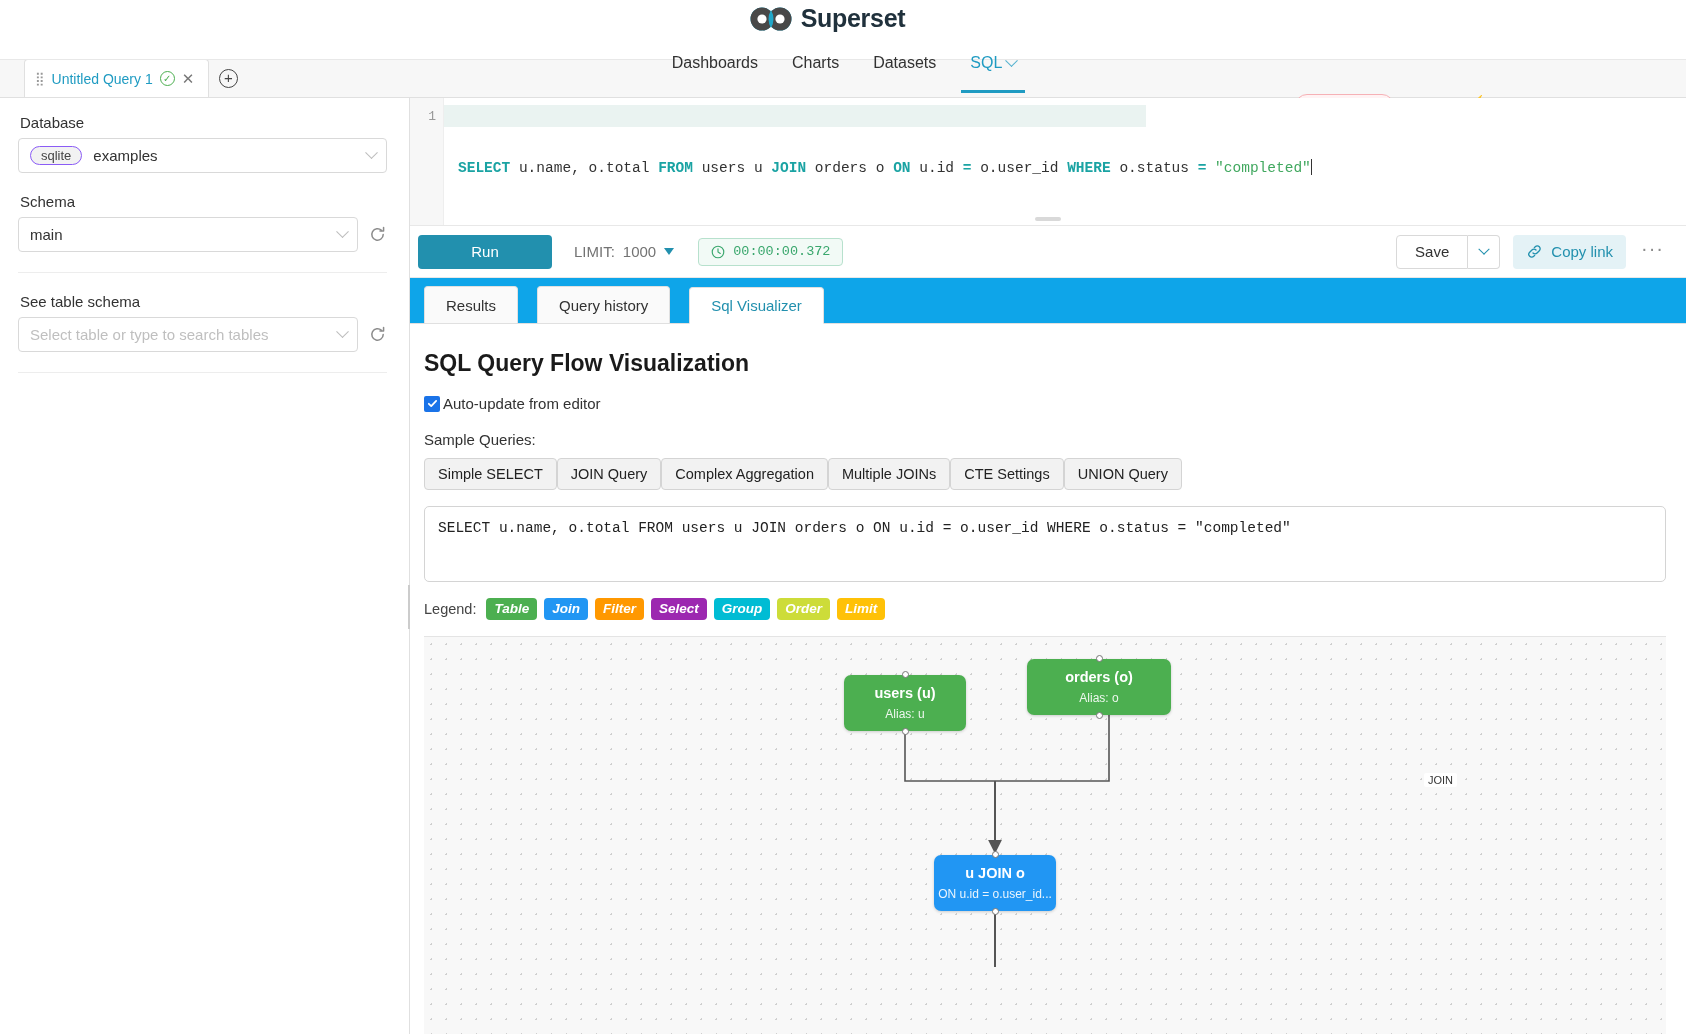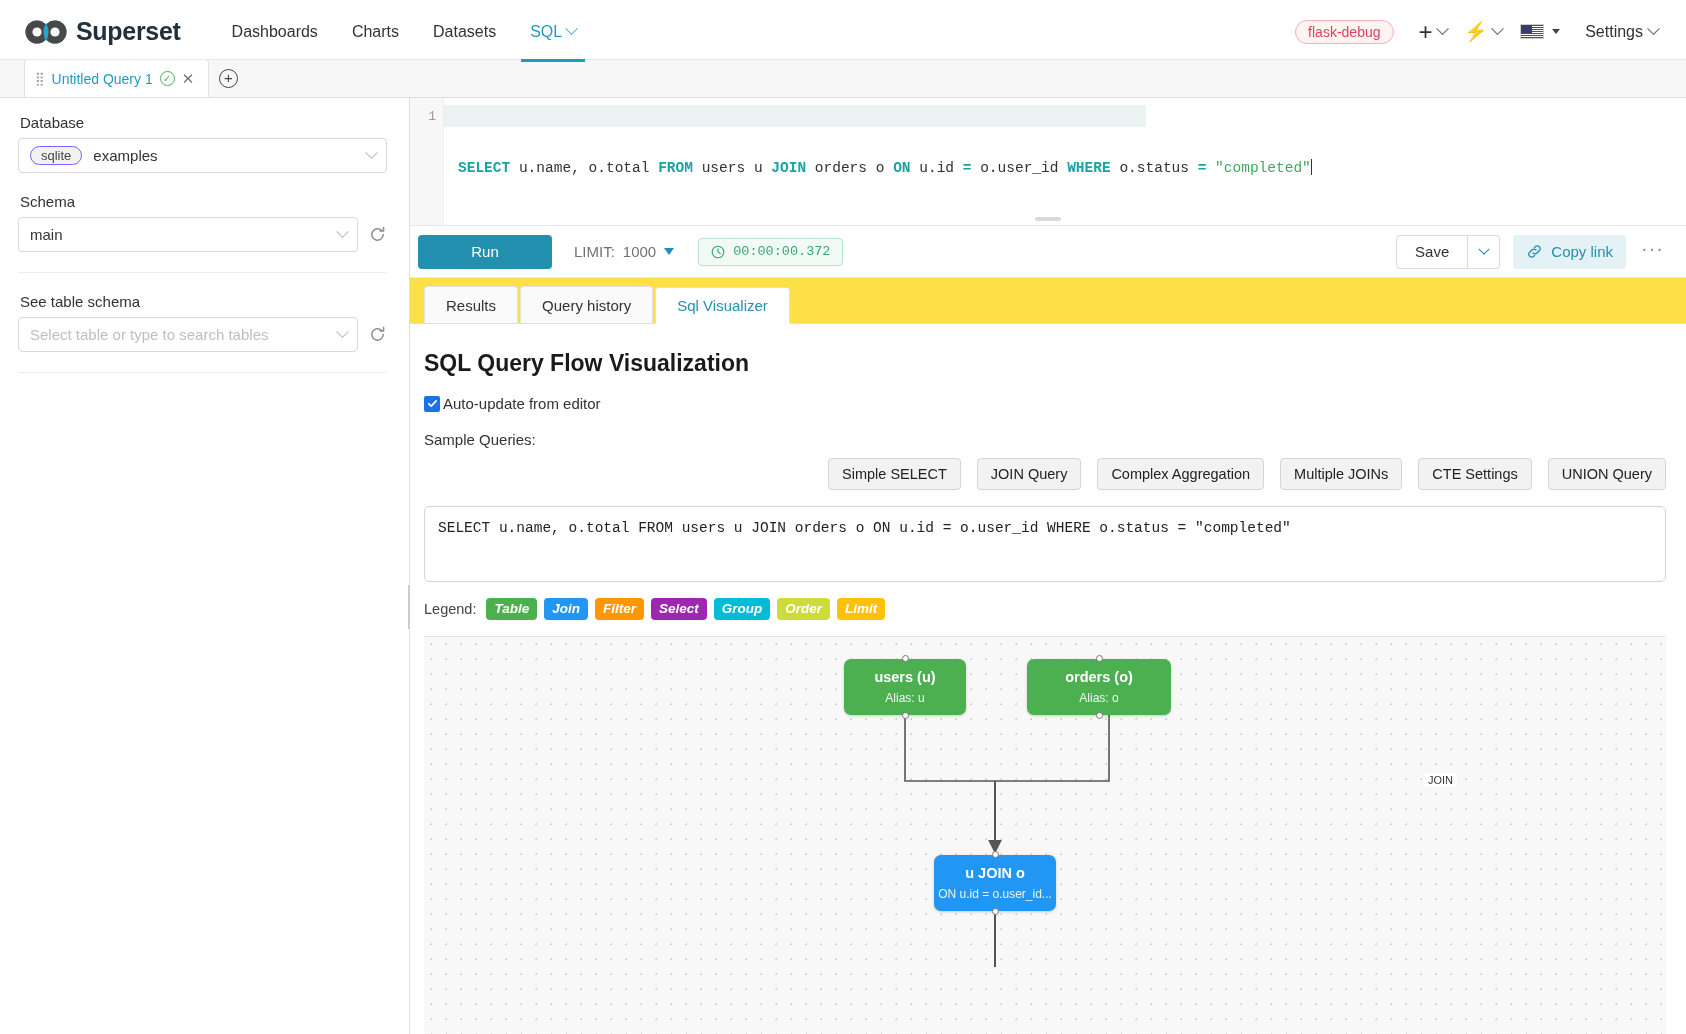--- a/index.html
+++ b/index.html
@@ -14,20 +14,21 @@
   }
 
   
   .navbar {
     height:60px; width:100%;
     display:flex; align-items:center;
     border-bottom:1px solid #e8e8e8;
     background:#fff;
     padding:4px 22px 0 24px;
     position:relative;
+    flex-direction:column;
   }
   .brand { display:flex; align-items:center; gap:8px; margin-right:34px; }
   .brand-logo { width:44px; height:26px; display:block; }
   .brand-text { font-size:25px; font-weight:bold; color:#20313c; letter-spacing:-0.3px; }
   .nav-links { display:flex; align-items:center; gap:0; height:60px; }
   .nav-link {
     height:60px; display:flex; align-items:center; gap:5px;
     padding:0 17px; font-size:16px; color:#323232; cursor:pointer;
     position:relative;
   }
@@ -196,22 +197,22 @@
     background:#e4f2f6; color:#2290ae; border-radius:4px; font-size:15px; cursor:pointer;
   }
   .dots-btn { color:#8c8c8c; font-size:20px; letter-spacing:1px; cursor:pointer; padding:0 2px 7px; }
   .split-handle {
     position:absolute; left:50%; top:-9px; transform:translateX(-50%);
     width:26px; height:4px; background:#d9d9d9; border-radius:2px;
   }
 
   
   .res-tabs {
-    display:flex; align-items:flex-end; padding:9px 0 0 14px; gap:0;
-    border-bottom:1px solid #e0e0e0; height:46px; background:#fde047;
+    display:flex; align-items:flex-end; padding:9px 0 0 14px; gap:17px;
+    border-bottom:1px solid #e0e0e0; height:46px; background:#0ea5e9;
   }
   .res-tab {
     height:37px; padding:0 21px; display:flex; align-items:center;
     font-size:15px; color:#323232; background:#fafafa;
     border:1px solid #e0e0e0; border-bottom:none; border-radius:4px 4px 0 0;
     margin-right:2px; cursor:pointer;
   }
   .res-tab.active { background:#fff; color:#2290ae; border-bottom:1px solid #fff; margin-bottom:-1px; }
 
   
@@ -219,21 +220,21 @@
   .viz-inner { padding:0 20px 0 14px; }
   .viz-title { font-size:23px; font-weight:bold; color:#1a1a1a; margin:0 0 18px 0; }
   .auto-row { display:flex; align-items:center; gap:3px; margin-bottom:19px; }
   .cbox {
     width:16px; height:16px; background:#1a73e8; border-radius:2px;
     display:flex; align-items:center; justify-content:center; cursor:pointer;
   }
   .cbox svg { width:11px; height:11px; }
   .auto-label { font-size:15px; color:#323232; }
   .samples-label { font-size:15px; color:#323232; margin-bottom:10px; }
-  .sample-btns { display:flex; gap:16px; margin-bottom:16px; flex-wrap:wrap;justify-content:flex-end; }
+  .sample-btns { display:flex; gap:0; margin-bottom:16px; flex-wrap:wrap; }
   .sample-btn {
     background:#f2f2f2; border:1px solid #d4d4d4; border-radius:4px;
     padding:7px 13px; font-size:14.5px; color:#222; cursor:pointer; font-family:inherit;
   }
   .sql-textarea {
     width:100%; height:76px; border:1px solid #d4d4d4; border-radius:5px;
     padding:11px 13px; font-family:"Liberation Mono", monospace; font-size:14.5px;
     color:#222; resize:none; outline:none; background:#fff; line-height:1.45;
   }
   .legend-row { display:flex; align-items:center; gap:7px; margin:13px 0 16px; }
@@ -480,21 +481,21 @@
             <marker id="arrow" viewBox="0 0 10 10" refX="8" refY="5" markerWidth="7" markerHeight="7" orient="auto-start-reverse">
               <path d="M 0 0 L 10 5 L 0 10 z" fill="#555"></path>
             </marker>
           </defs>
           <path d="M481,78 L481,144 L655,144" fill="none" stroke="#555" stroke-width="1.6"></path>
           <path d="M685,78 L685,144 L655,144" fill="none" stroke="#555" stroke-width="1.6"></path>
           <path d="M571,144 L571,214" fill="none" stroke="#555" stroke-width="2" marker-end="url(#arrow)"></path>
           <path d="M571,274 L571,330" fill="none" stroke="#555" stroke-width="2"></path>
         </svg>
         <div class="edge-label" style="left:1000px;top:136px;">JOIN</div>
-      <div class="node" style="left: 420px; top: 22px; width: 122px; height: 56px; background: rgb(76, 175, 80);">
+      <div class="node" style="left: 420px; top: 38px; width: 122px; height: 56px; background: rgb(76, 175, 80);">
             <span class="port top"></span>
             <div class="node-title">users (u)</div>
             <div class="node-sub">Alias: u</div>
             <span class="port bottom"></span>
           </div>
           <div class="node" style="left: 603px; top: 22px; width: 144px; height: 56px; background: rgb(76, 175, 80);">
             <span class="port top"></span>
             <div class="node-title">orders (o)</div>
             <div class="node-sub">Alias: o</div>
             <span class="port bottom"></span>

